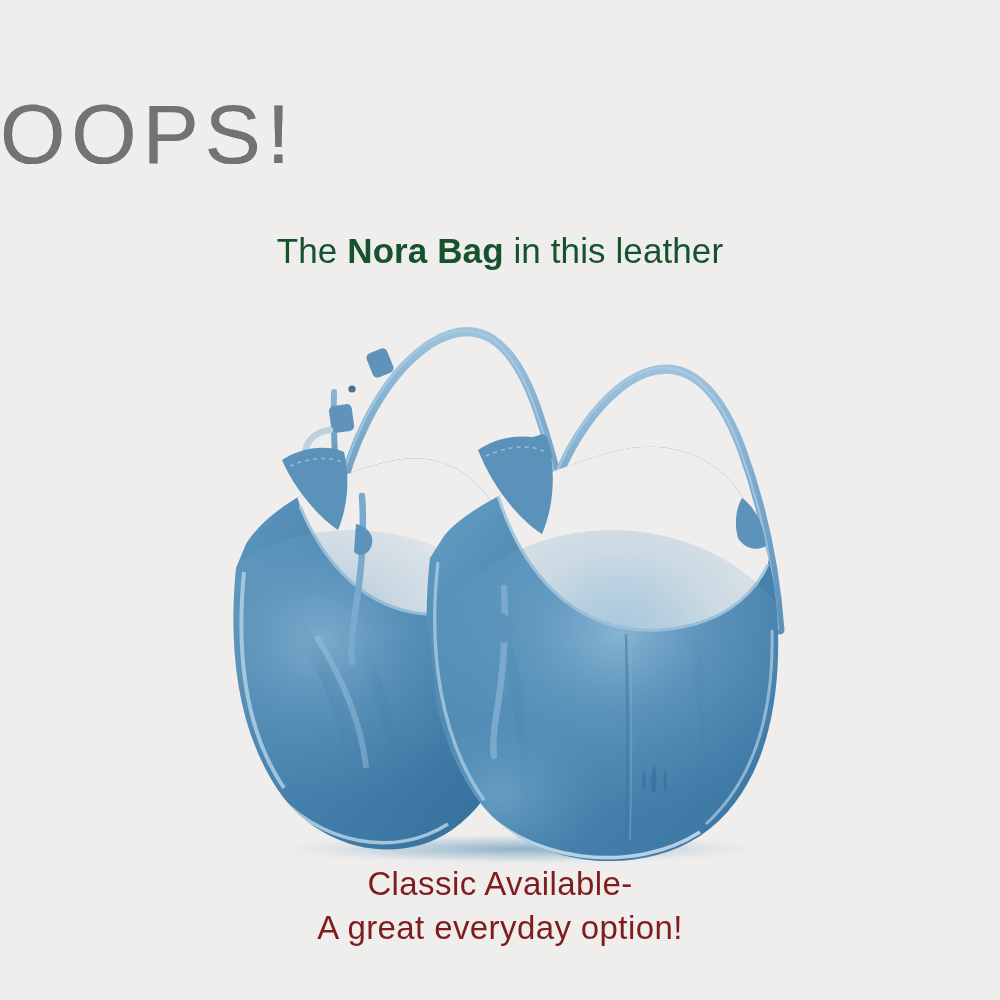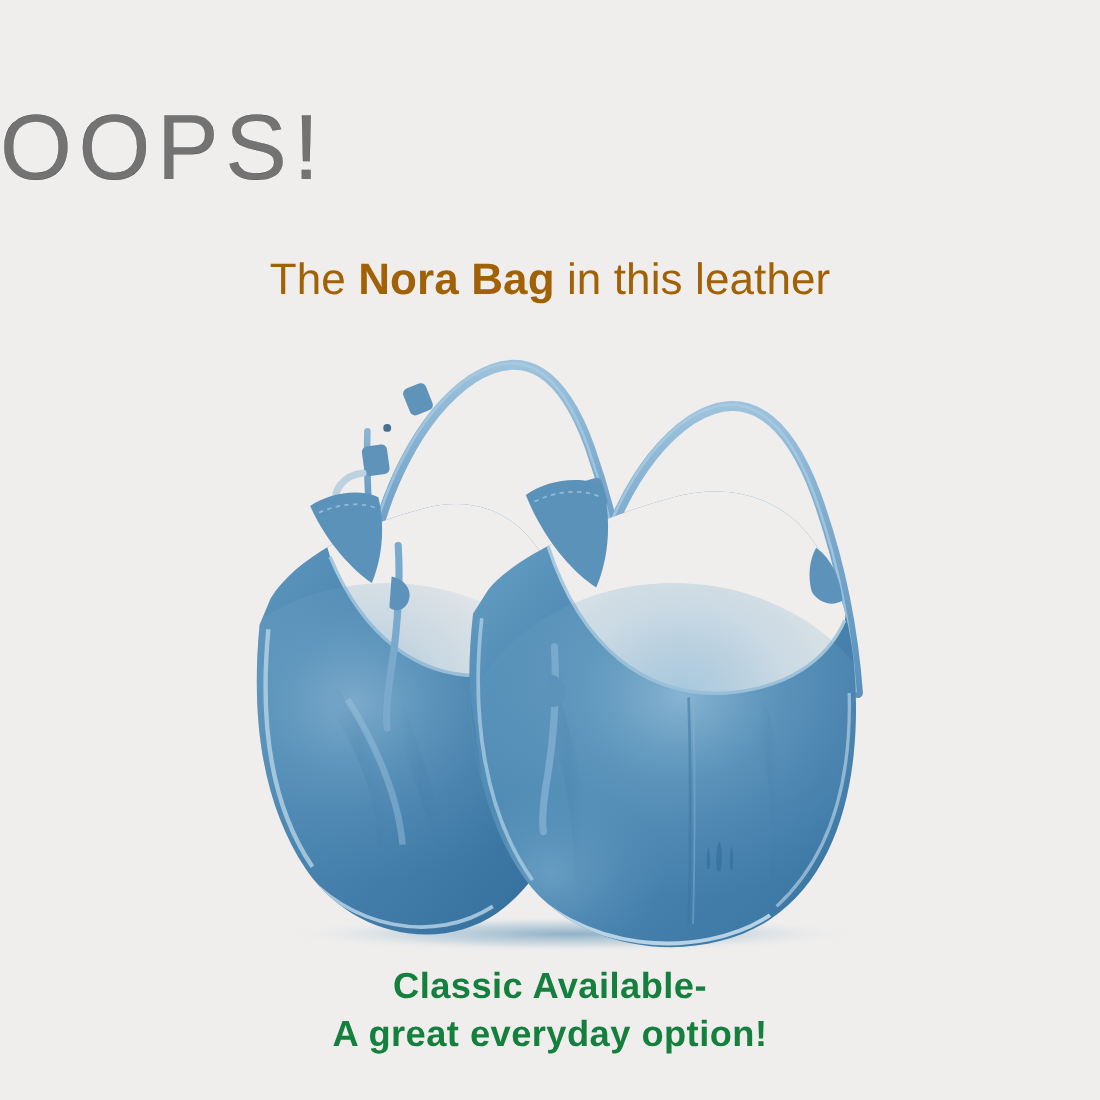--- a/index.html
+++ b/index.html
@@ -34,39 +34,38 @@
     color:#737373;
     line-height:1;
     -webkit-text-stroke:0.2px #2b2b2b;
   }
 
   
   .subtitle {
     position:absolute;
     top:228px; left:0; right:0;
     text-align:center;
-    font-size:40px;
+    font-size:35px;
     font-weight:300;
     letter-spacing:0.1px;
-    color:#a16207;
+    color:#14532d;
     line-height:1.33;
   }
   .subtitle .strong { font-weight:700; }
 
   
   .footer {
     position:absolute;
     top:862px; left:0; right:0;
     text-align:center;
     font-size:33px;
-    font-weight:700;
+    font-weight:400;
     letter-spacing:0.4px;
-    color:#15803d;
+    color:#7f1d1d;
     line-height:1.33;
-    margin-top:12px;
   }
 
   
   .stage {
     position:absolute;
     left:0; top:300px;
     width:1000px; height:570px;
   }
   .stage svg { display:block; width:100%; height:100%; }
 </style>

